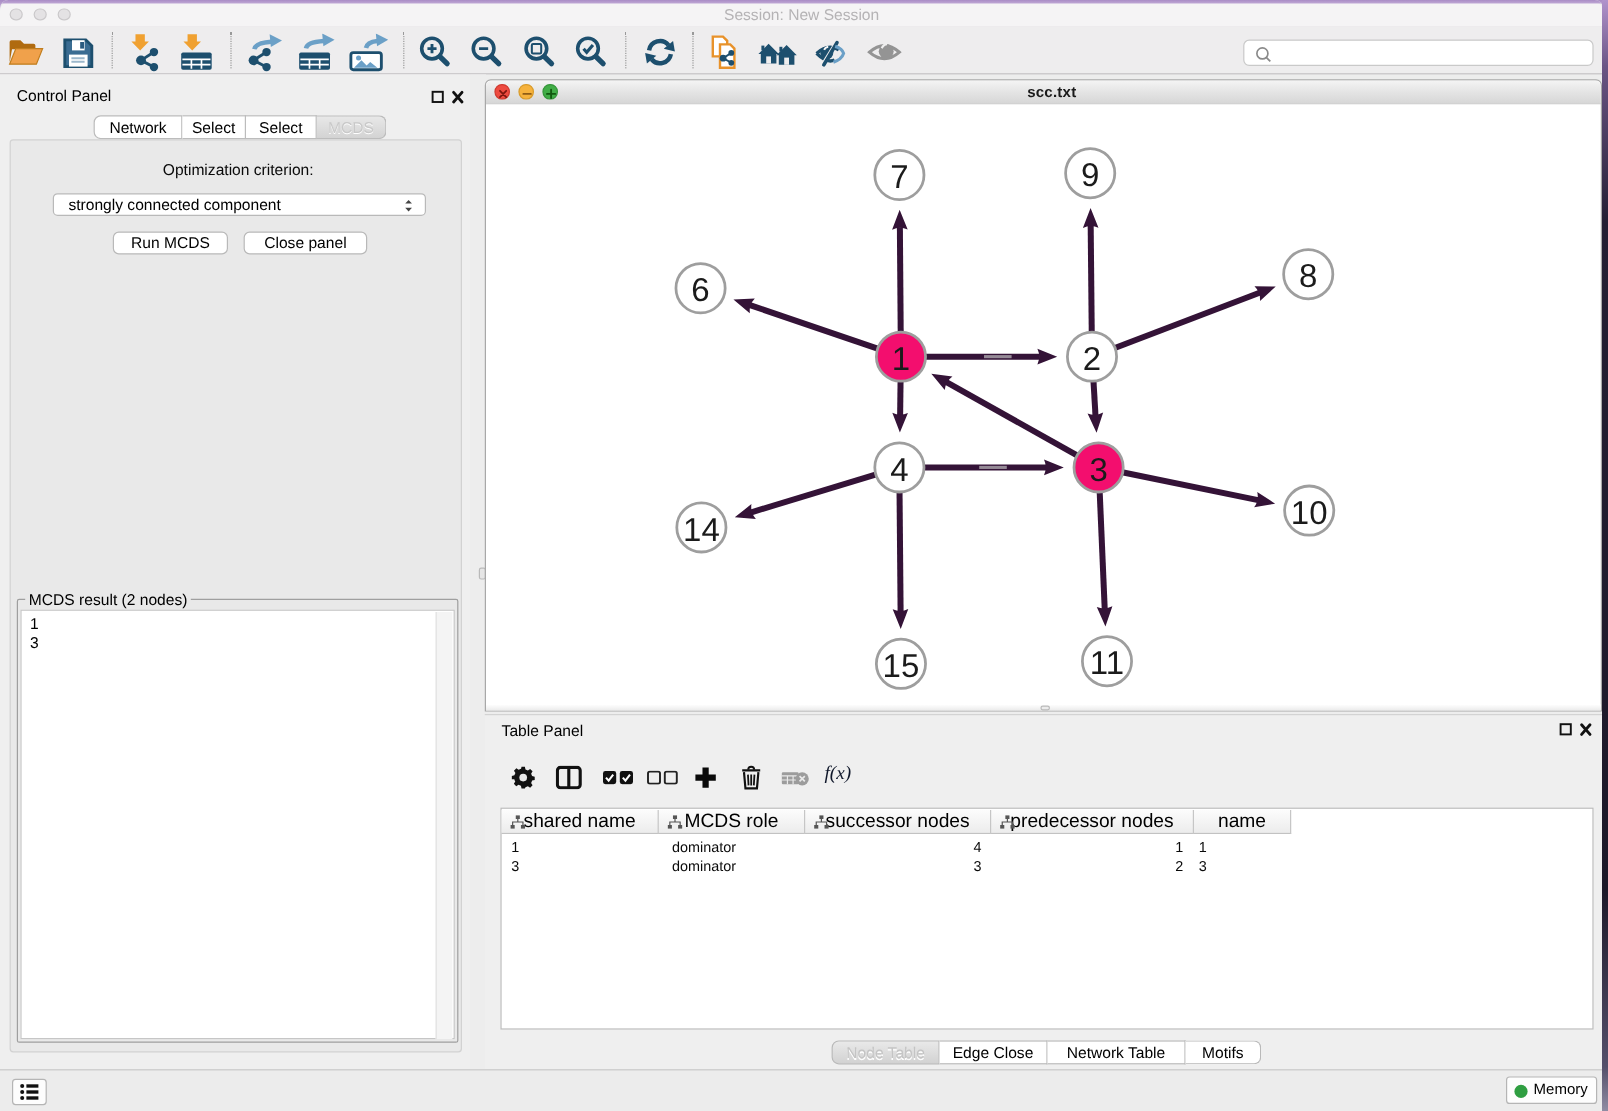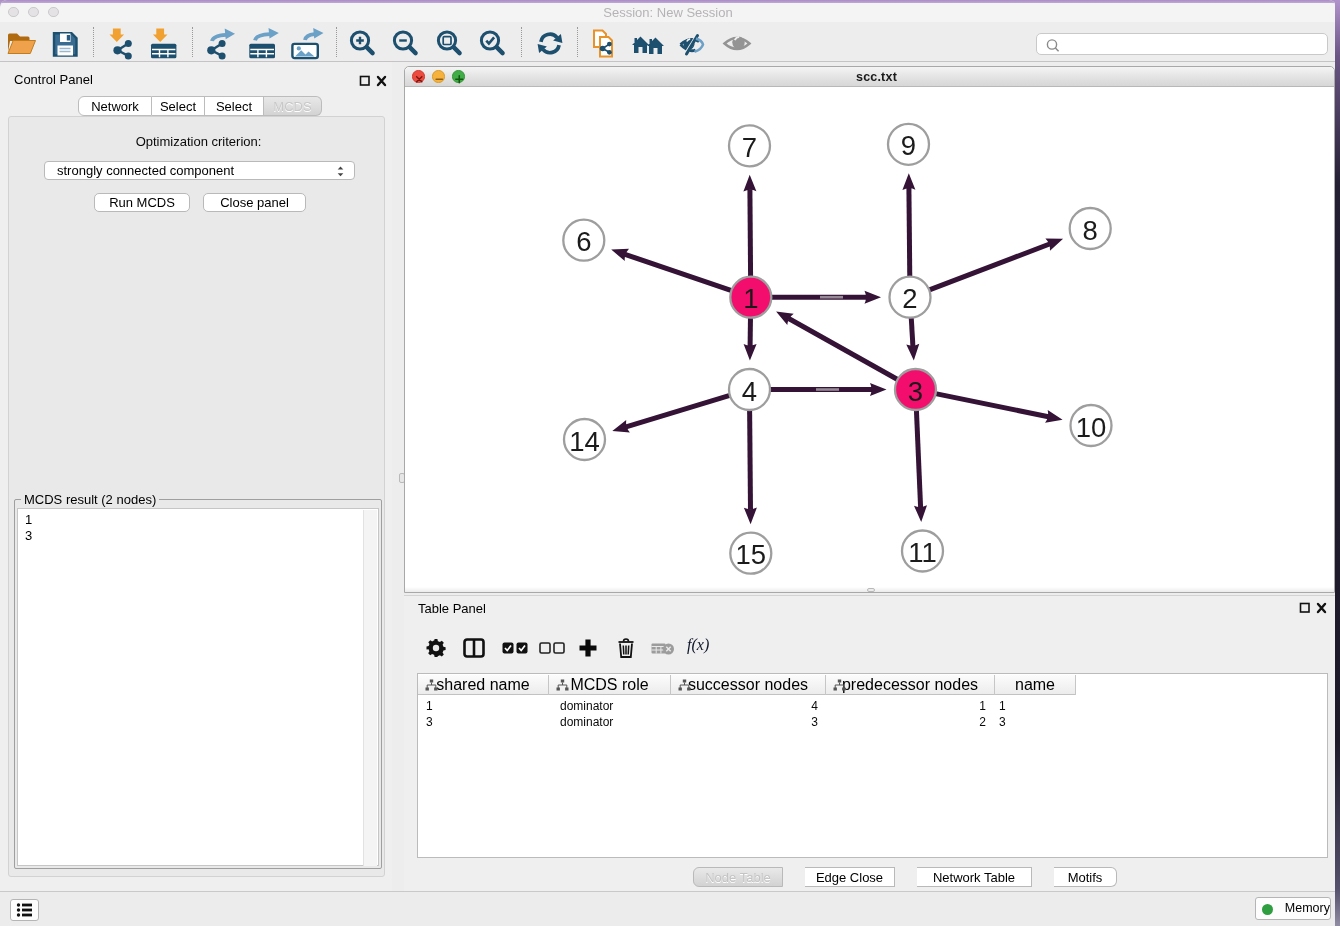--- a/index.html
+++ b/index.html
@@ -71,35 +71,35 @@
 #tpanel { left:404px; top:595px; width:931px; height:296px; background:#efefef; border-top:1px solid #d3d3d3; }
 #tp-title { position:absolute; left:14px; top:5px; font-size:13px; color:#000; }
 #tp-table { position:absolute; left:13px; top:77px; width:911px; height:185px;
   background:#fff; border:1px solid #bbb; }
 #tp-thead { position:absolute; left:0; top:1px; width:658px; height:20px;
   background:linear-gradient(180deg,#fcfcfc,#ececec); border-bottom:1px solid #c2c2c2; }
 .th { position:absolute; top:0; height:20px; border-right:1px solid #c6c6c6;
   font-size:16px; color:#000; text-align:center; line-height:20px; }
 .treeico { position:absolute; top:4px; }
 .cell { position:absolute; font-size:12px; color:#0a0a0a; height:16px; line-height:16px; }
-.tabgrp2 { position:absolute; height:20px; display:flex; font-size:13px;gap:22px; }
+.tabgrp2 { position:absolute; height:20px; display:flex; font-size:13px; }
 .tab2 { background:#fff; border:1px solid #b9b9b9; border-left:none; color:#000;
   display:flex; align-items:center; justify-content:center; }
 .tab2.first { border-left:1px solid #b9b9b9; border-radius:6px 0 0 6px; }
 .tab2.last { border-radius:0 6px 6px 0; }
 .tab2.sel { background:linear-gradient(180deg,#e9e9e9,#d2d2d2); color:#c4c4c4;
   text-shadow:0 1px 0 #fff; }
 
 #statusbar { left:0; top:891px; width:1336px; height:35px; background:#ececec;
   border-top:1px solid #c9c9c9; }
 #listbtn { position:absolute; left:10px; top:7px; width:29px; height:22px; background:#fdfdfd;
   border:1px solid #b5b5b5; border-radius:3px; }
 #membtn { position:absolute; left:1255px; top:5px; width:76px; height:23px; background:#fdfdfd;
   border:1px solid #b5b5b5; border-radius:3px; font-size:12.5px; color:#000; line-height:21px;
-  text-align:right; padding-left:22px; }
+  text-align:left; padding-left:22px; }
 #memdot { position:absolute; left:6px; top:6px; width:11px; height:11px; border-radius:50%;
   background:#2f9e41; }
 </style></head>
 <body>
 <div class="abs" id="desktop-strip"></div>
 <div class="abs" id="appwin">
   <div class="abs" style="left:0;top:0;width:1336px;height:2.5px;background:linear-gradient(180deg,#a98cc5,#c0a8d6);border-radius:7px 7px 0 0;z-index:5;"></div>
   <div class="abs" id="titlebar">
     <div class="tl" style="left:8px;"></div>
     <div class="tl" style="left:28px;"></div>

